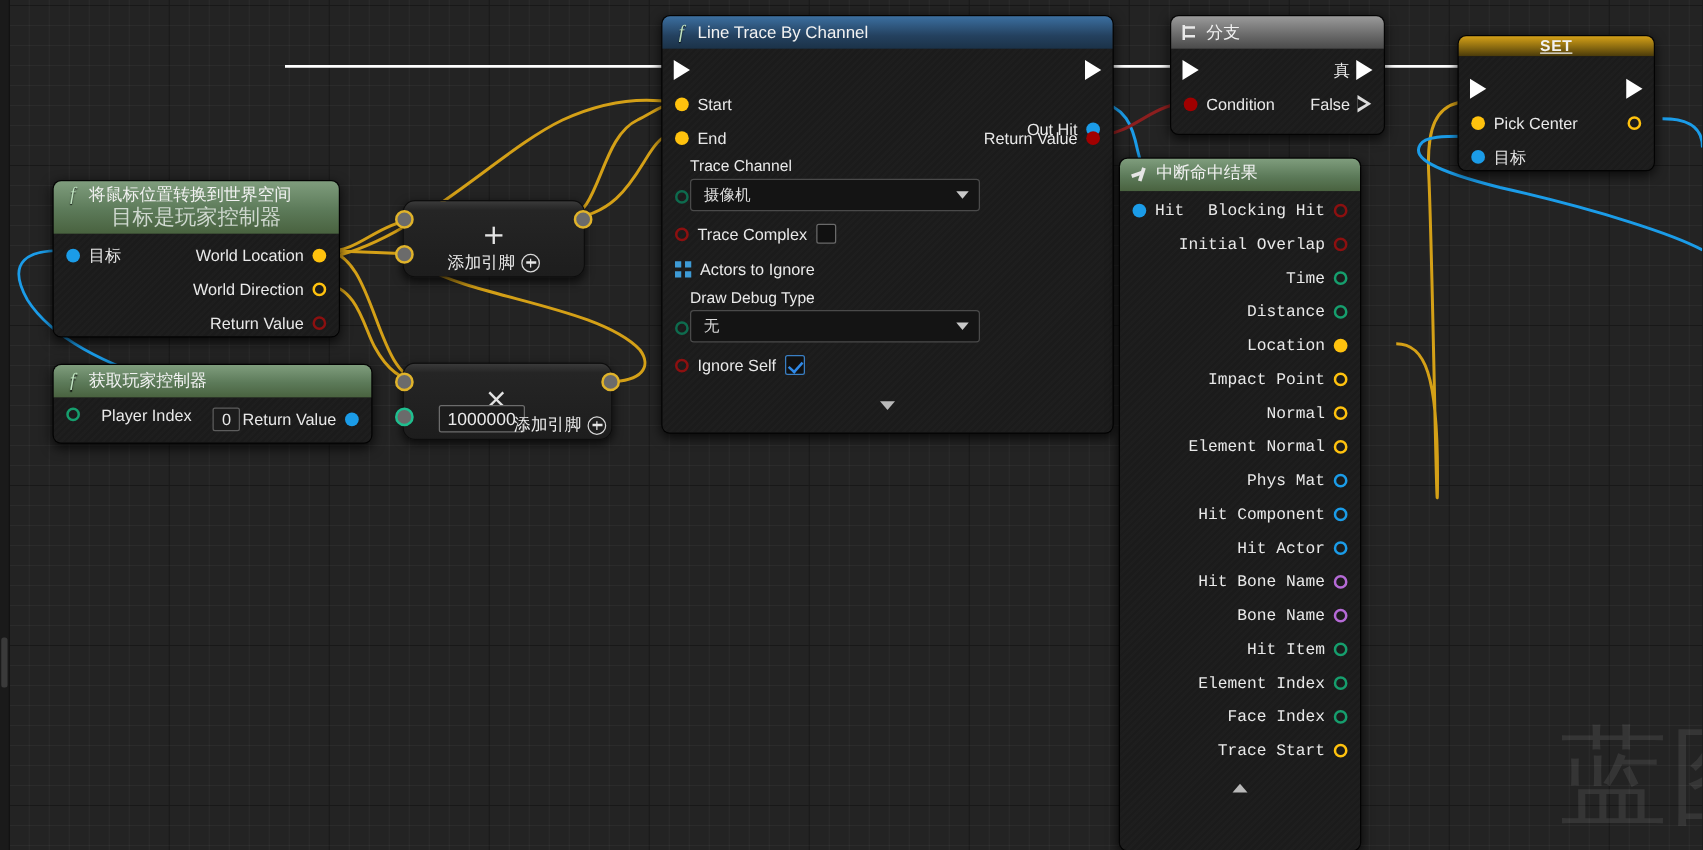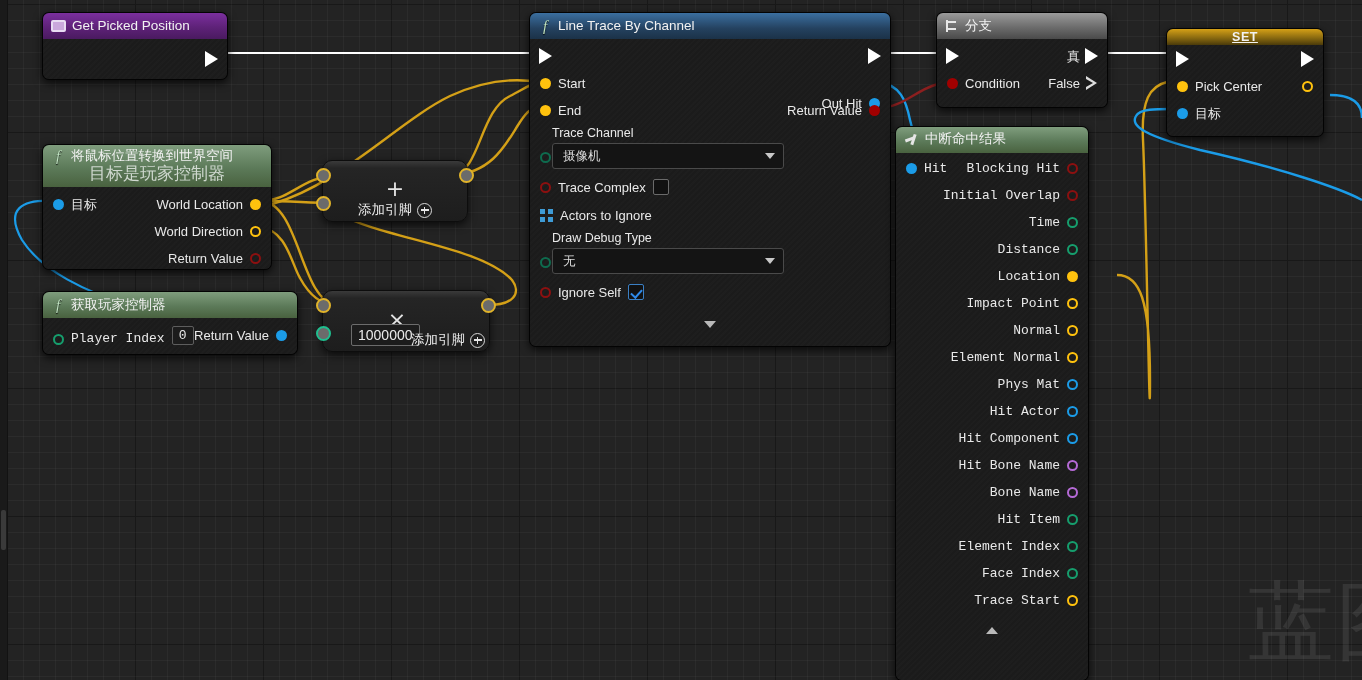--- a/index.html
+++ b/index.html
@@ -304,31 +304,20 @@
 
     <path d="M 879,108 C 900,108 915,92 932,86 C 940,83 945,82 951,82" stroke="#8c1f1f" stroke-width="2.4" fill="none"></path>
 
     <path d="M 1117,275 C 1140,275 1150,300 1150,380 C 1150,470 1146,200 1143,140 C 1141,100 1150,86 1167,82 C 1172,81 1175,81 1180,82" stroke="#d4a017" stroke-width="2.4" fill="none"></path>
 
     <path d="M 1180,109 C 1160,109 1140,108 1136,116 C 1130,126 1145,136 1200,150 C 1280,168 1340,188 1362,200" stroke="#1b9ce8" stroke-width="2.4" fill="none"></path>
 
     <path d="M 1330,95 C 1355,95 1362,105 1362,118" stroke="#1b9ce8" stroke-width="2.4" fill="none"></path>
   </svg>
 
-  <div class="node" style="left:42px; top:12px; width:186px;">
-    <div class="node-head head-purple">
-      <span class="var-icon"></span>
-      <span>Get Picked Position</span>
-    </div>
-    <div class="node-body" style="height:40px;">
-      <div class="row exec-row right" style="position:absolute; right:0; top:6px; padding-right:9px;">
-        <span class="pin-exec"></span>
-      </div>
-    </div>
-  </div>
 
   <div class="node" style="left:42px; top:144px; width:230px;">
     <div class="node-head head-green two-line">
       <div style="display:flex;align-items:center;gap:6px;">
         <span class="fn-icon">f</span>
         <span class="title-main">将鼠标位置转换到世界空间</span>
       </div>
       <div class="title-sub">目标是玩家控制器</div>
     </div>
     <div class="node-body" style="height:82px; padding-top:4px;">
@@ -353,21 +342,21 @@
     </div>
   </div>
 
   <div class="node" style="left:42px; top:291px; width:256px;">
     <div class="node-head head-green">
       <span class="fn-icon">f</span>
       <span>获取玩家控制器</span>
     </div>
     <div class="node-body" style="height:36px; padding-top:4px;">
       <div class="row split">
-        <span style="display:flex;align-items:flex-end;gap:7px;font-family:Liberation Mono, monospace;">
+        <span style="display:flex;align-items:flex-start;gap:17px;">
           <span class="pin-data hollow" style="border-color:#169e6d;"></span>
           <span class="lbl">Player Index</span>
           <span class="numfield">0</span>
         </span>
         <span style="display:flex;align-items:center;gap:7px;">
           <span class="lbl">Return Value</span>
           <span class="pin-data" style="background:#1b9ce8;"></span>
         </span>
       </div>
     </div>
@@ -541,25 +530,25 @@
       </div>
       <div class="row right">
         <span class="lbl">Element Normal</span>
         <span class="pin-data hollow" style="border-color:#ffc20e;"></span>
       </div>
       <div class="row right">
         <span class="lbl">Phys Mat</span>
         <span class="pin-data hollow" style="border-color:#1b9ce8;"></span>
       </div>
       <div class="row right">
+        <span class="lbl">Hit Component</span>
+        <span class="pin-data hollow" style="border-color:#1b9ce8;"></span>
+      </div>
+      <div class="row right">
         <span class="lbl">Hit Actor</span>
-        <span class="pin-data hollow" style="border-color:#1b9ce8;"></span>
-      </div>
-      <div class="row right">
-        <span class="lbl">Hit Component</span>
         <span class="pin-data hollow" style="border-color:#1b9ce8;"></span>
       </div>
       <div class="row right">
         <span class="lbl">Hit Bone Name</span>
         <span class="pin-data hollow" style="border-color:#b56ad6;"></span>
       </div>
       <div class="row right">
         <span class="lbl">Bone Name</span>
         <span class="pin-data hollow" style="border-color:#b56ad6;"></span>
       </div>
@@ -583,21 +572,21 @@
       <div class="expander" style="margin-top:6px;">
         <span class="chev-up"></span>
       </div>
     </div>
   </div>
 
   <div class="node" style="left:1166px; top:28px; width:158px;">
     <div class="node-head head-gold" style="height:16px; line-height:16px; justify-content:center;text-decoration:underline;">
       <span style="font-size:12.5px; font-weight:bold; letter-spacing:0.5px;">SET</span>
     </div>
-    <div class="node-body" style="height:91px; padding-top:0;">
+    <div class="node-body" style="height:91px; padding-top:12px;">
       <div class="row exec-row split" style="padding:0 9px;">
         <span class="pin-exec"></span>
         <span class="pin-exec"></span>
       </div>
       <div class="row split">
         <span style="display:flex;align-items:center;gap:7px;">
           <span class="pin-data" style="background:#ffc20e;"></span>
           <span class="lbl">Pick Center</span>
         </span>
         <span class="pin-data hollow" style="border-color:#ffc20e;"></span>

